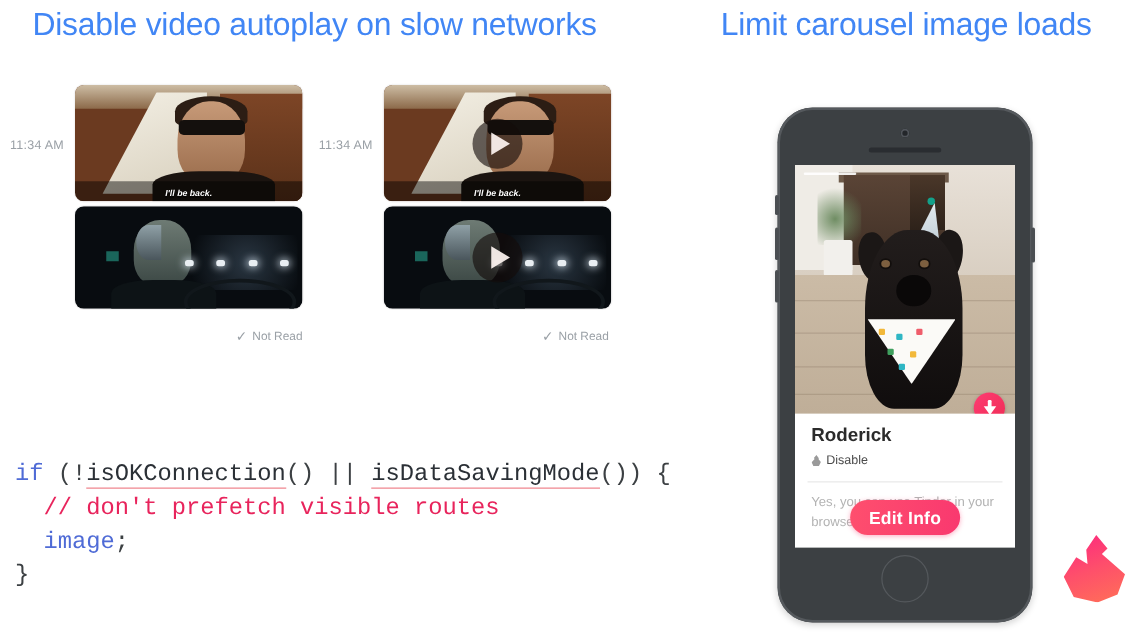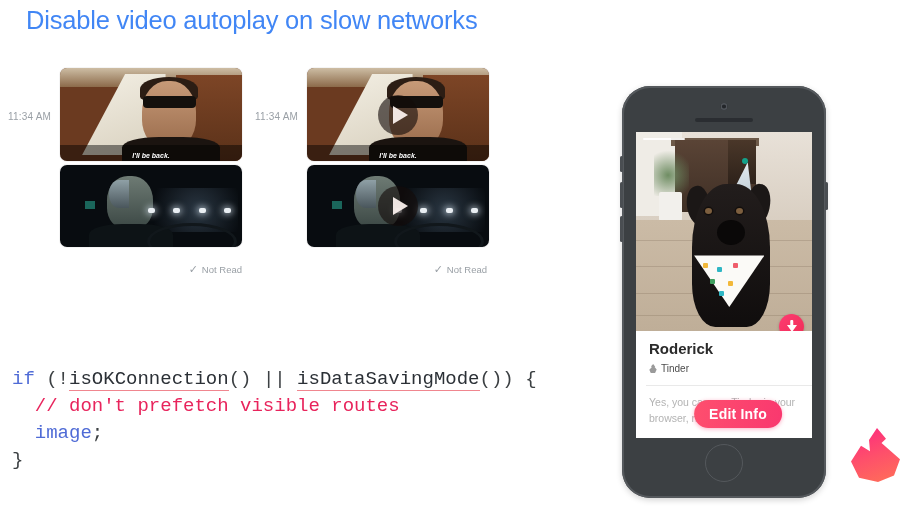--- a/index.html
+++ b/index.html
@@ -191,21 +191,21 @@
     display:flex;align-items:center;justify-content:center;
     box-shadow:0 1px 3px rgba(0,0,0,.25);
   }
   #dl-badge .arr{
     width:0;height:0;border-left:5px solid transparent;border-right:5px solid transparent;
     border-top:7px solid #fff;position:relative;top:2px;
   }
   #dl-badge .stem{position:absolute;left:50%;top:6px;transform:translateX(-50%);
     width:3.5px;height:7px;background:#fff;border-radius:1px;}
 
-  #card-info{position:absolute;left:0;top:199px;width:100%;height:107px;background:#fff;padding-left:28px;}
+  #card-info{position:absolute;left:0;top:199px;width:100%;height:107px;background:#fff;}
   #card-name{position:absolute;left:13px;top:9px;font-size:15px;font-weight:700;color:#2b2b2b;
     font-family:"Liberation Sans", sans-serif;}
   #card-src{position:absolute;left:13px;top:32px;font-size:10px;color:#4b4b4b;
     display:flex;align-items:center;gap:4px;font-family:"Liberation Sans", sans-serif;}
   #card-src .flame{width:8px;height:9px;background:#9a9a9a;
     clip-path:polygon(52% 0,78% 30%,70% 34%,96% 62%,76% 100%,22% 100%,4% 64%,34% 36%,26% 26%);}
   #card-div{position:absolute;left:10px;right:10px;top:54px;height:1px;background:#e9e9e9;}
   #card-body{position:absolute;left:13px;right:13px;top:64px;font-size:10.5px;
     line-height:15.5px;color:#b3b3b3;font-family:"Liberation Sans", sans-serif;}
   #edit-btn{
@@ -223,20 +223,21 @@
     clip-path:polygon(54% 0,72% 20%,63% 28%,100% 58%,88% 88%,56% 100%,18% 92%,2% 62%,22% 33%,40% 43%,38% 22%);}
 </style>
 </head>
 <body>
 
 <div class="stage">
 
   <div id="title-left" class="h-blue">Disable video autoplay on slow networks</div>
 
   <div id="title-right" class="h-blue">
+    <span class="ln">Limit carousel image loads</span>
   </div>
 
 
   <div class="chat" id="chat-left">
     <div class="chat-time">11:34 AM</div>
 
     <div class="thumb t1">
       <div class="art1">
         <div class="sky"></div>
           <div class="wedge"></div>
@@ -366,21 +367,21 @@
 
       <div id="dl-badge">
         <span class="stem"></span>
           <span class="arr"></span>
       </div>
 
       <div id="card-info">
         <div id="card-name">Roderick</div>
         <div id="card-src">
           <span class="flame"></span>
-          <span>Tinder</span>
+          <span>Disable</span>
         </div>
         <div id="card-div"></div>
         <div id="card-body">Yes, you can use Tinder in your browser, no app needed.</div>
         <div id="edit-btn">Edit Info</div>
       </div>
 
     </div>
     <span class="home"></span>
   </div>
 

